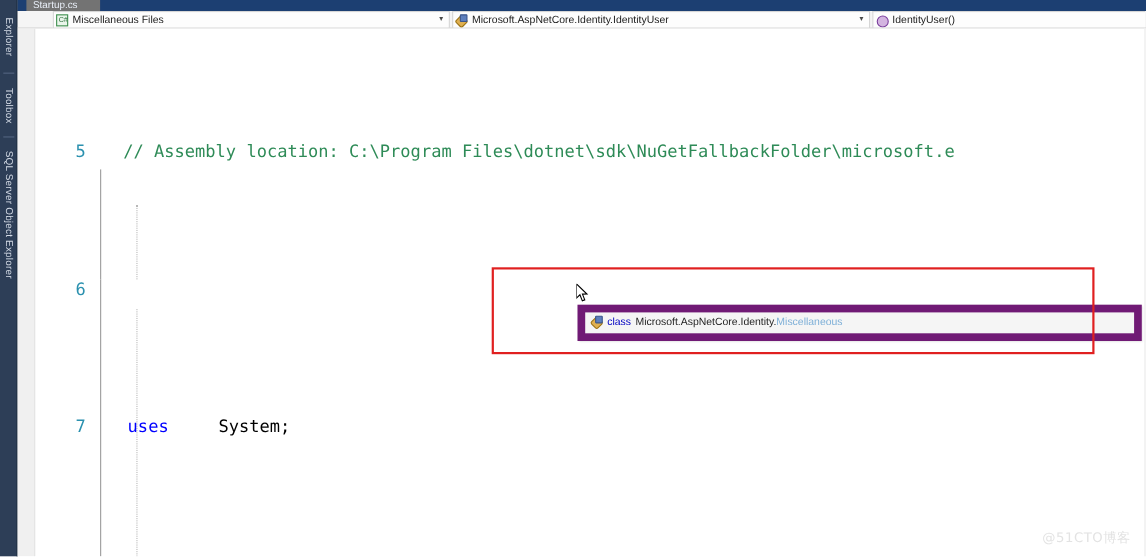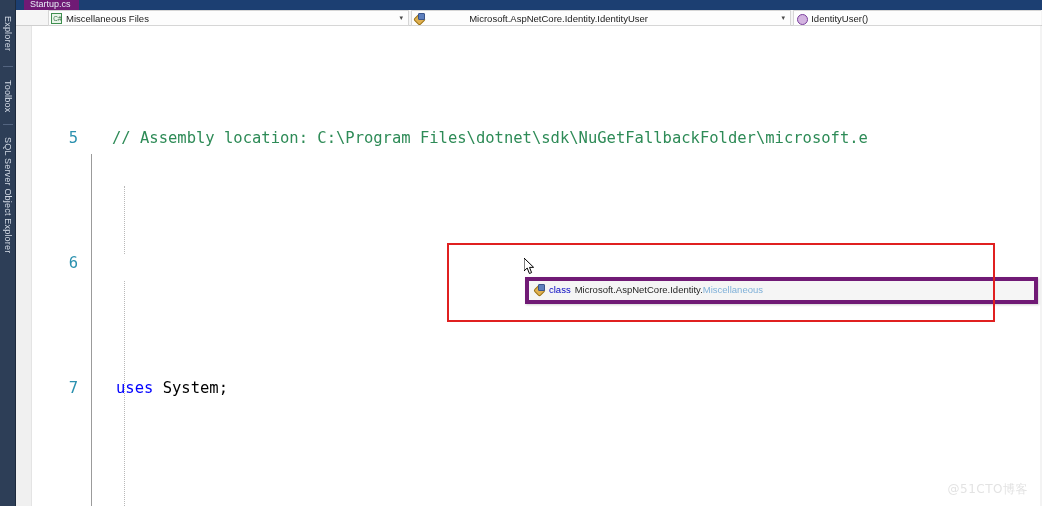--- a/index.html
+++ b/index.html
@@ -42,22 +42,22 @@
 
   
   .tabstrip {
     position: absolute; left: 16px; top: 0;
     width: 1026px; height: 10px;
     background: #1c3f72;
   }
   .doc-tab {
     position: absolute; left: 8px; top: 0;
     height: 10px;
-    padding: 0 8px 0 6px;
-    background: #701a75;
+    padding: 0 20px 0 6px;
+    background: #737373;
     color: #e8eef7;
     font-size: 9px;
     line-height: 9px;
     white-space: nowrap;
     overflow: hidden;
   }
 
   
   .navbar {
     position: absolute; left: 16px; top: 10px;
@@ -71,21 +71,21 @@
     position: relative;
     display: flex; align-items: center;
     height: 16px;
     background: #fdfdfd;
     border: 1px solid #d6d6d6;
     margin: 0 1px;
     padding: 0 2px;
     overflow: hidden;
   }
   .nav-combo.c1 { width: 382px; margin-left: 32px; }
-  .nav-combo.c2 { width: 402px; gap: 40px; }
+  .nav-combo.c2 { width: 402px; }
   .nav-combo.c3 { width: 262px; border-right: none; }
   .nav-label {
     font-size: 9.5px;
     color: #1b1b1b;
     white-space: nowrap;
     overflow: hidden;
     text-overflow: clip;
     flex: 1 1 auto;
     padding-left: 2px;
   }
@@ -166,29 +166,29 @@
     width: 1px; background: #9b9b9b;
   }
   .vdash {
     position: absolute; left: 108px;
     width: 0; border-left: 1px dotted #b8b8b8;
   }
 
   
   .cm { color: #2e8b57; }          
   .kw { color: #0000ff; }          
-  .pl { color: #000000; }
+  .pl { color: #000000; margin-left: 36px; }
 
   
   .tooltip {
     position: absolute;
     left: 525px; top: 277px;
     width: 513px;
     background: #f5f5f5;
-    border: 4px solid #701a75;
+    border: 7px solid #701a75;
     box-shadow: 1px 1px 2px rgba(0,0,0,.18);
     padding: 3px 5px 4px 5px;
     font-family: "Liberation Sans", sans-serif;
   }
   .tt-line1 {
     display: flex; align-items: center;
     font-size: 9.5px; color: #1f1f1f;
     line-height: 12px;
     white-space: nowrap;
   }

